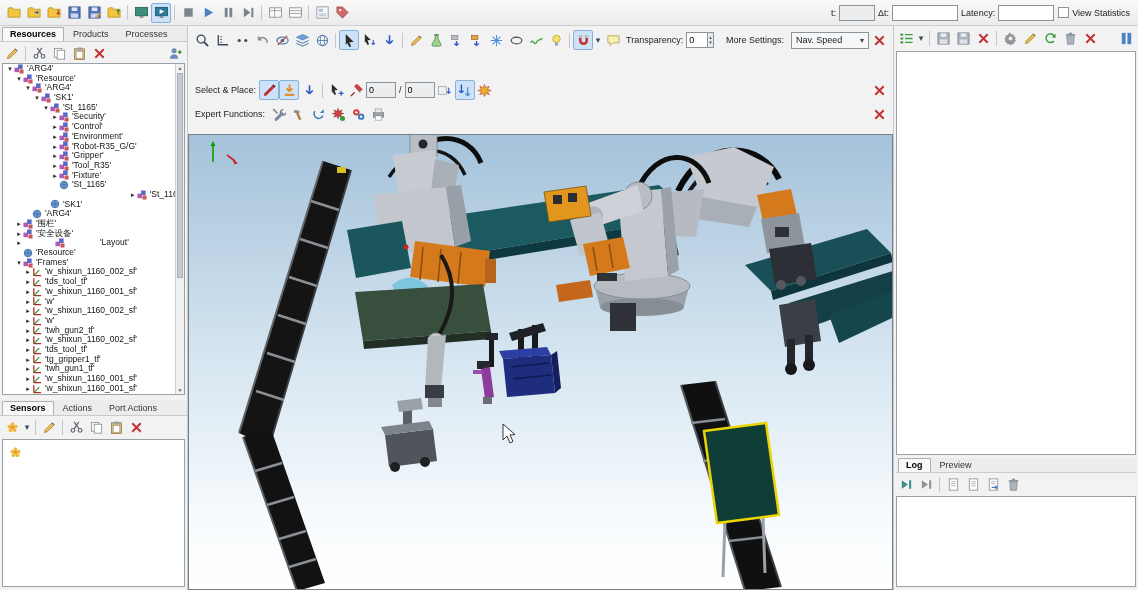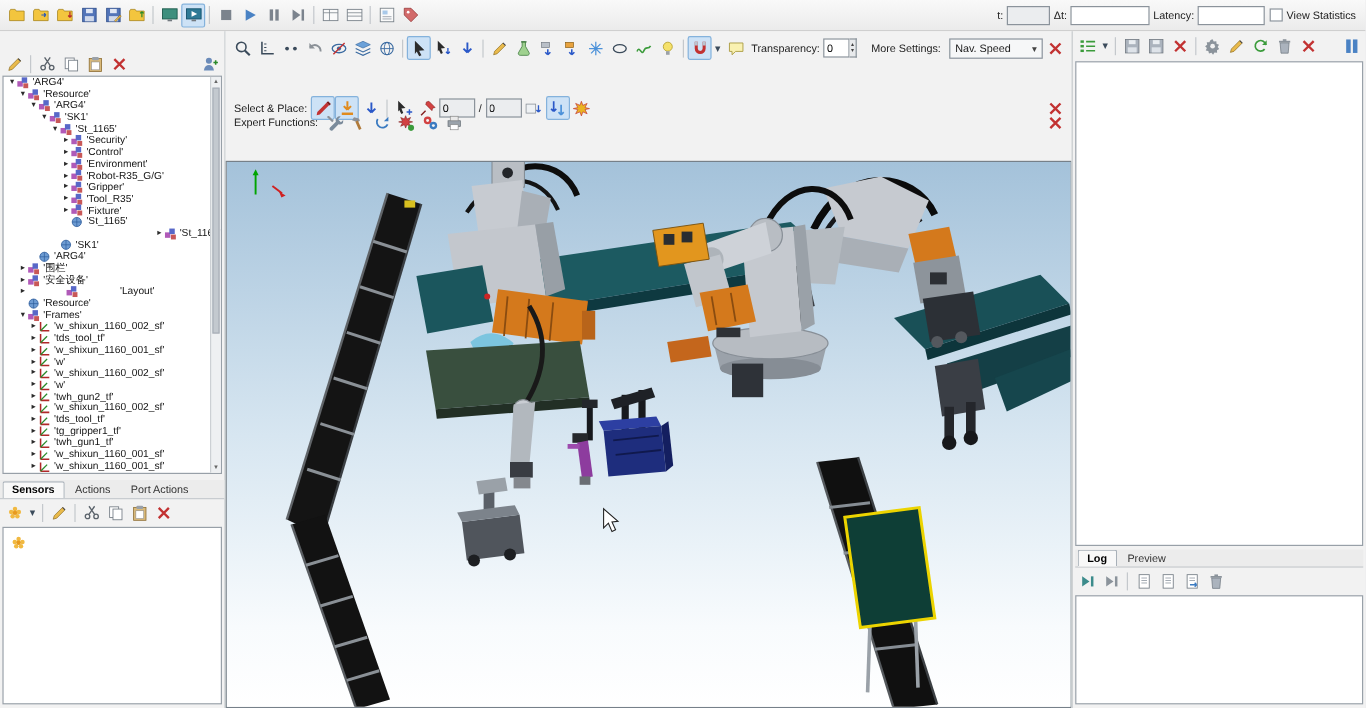--- a/index.html
+++ b/index.html
@@ -51,21 +51,21 @@
 .btabs{position:absolute;top:374px;left:0;right:0}
 .stb{position:absolute;top:391px;left:2px;height:20px;display:flex;align-items:center}
 .sensor-box{position:absolute;top:413px;left:2px;right:2px;bottom:3px;background:#fff;border:1px solid #98a0a8;padding:2px}
 
 
 .center{position:absolute;left:188px;top:26px;width:705px;height:564px;background:#f2f2f2}
 .crow{position:absolute;left:0;right:0;display:flex;align-items:center;padding:0 4px}
 .row1{top:2px;height:24px}
 .row2{top:27px;height:21px}
 .row3{top:52px;height:24px}
-.row4{top:64px;height:24px}
+.row4{top:76px;height:24px}
 .slider{position:relative;width:348px;height:16px;margin:0 6px;flex:none}
 .track{position:absolute;left:0;right:0;top:7px;height:3px;background:#d6dade;border:1px solid #c0c6cb}
 .handle{position:absolute;left:278px;top:1px;width:9px;height:13px;background:#3b7bc1;border:1px solid #2a5a91}
 .viewport{position:absolute;left:0;top:108px;width:705px;height:456px;border:1px solid #768089;overflow:hidden;background:#fff}
 .viewport svg{display:block}
 
 
 .right-panel{position:absolute;left:893px;top:26px;width:245px;height:564px;background:#f2f2f2;border-left:1px solid #c6cacd}
 .rtb{position:absolute;top:1px;left:2px;right:2px;height:22px;display:flex;align-items:center}
 .preview-box{position:absolute;top:25px;left:2px;right:2px;height:404px;background:#fff;border:1px solid #98a0a8}
@@ -190,20 +190,25 @@
     <input class="ti w64" value="" style="">
     <span class="lbl">Latency:</span>
     <input class="ti w56" value="" style="">
     <span class="cbwrap">
       <span class="cbox"></span>
       <span class="cblabel">View Statistics</span>
     </span>
   </div>
 
   <div class="left-panel">
+    <div class="ptabs">
+      <span class="ptab active">Resources</span>
+      <span class="ptab">Products</span>
+      <span class="ptab">Processes</span>
+    </div>
     <div class="ltb iconrow">
         <span class="tbtn">
           <svg width="15" height="15" viewBox="0 0 16 16">
             <path d="M2.5 13.5l.9-3.1L10.8 3l2.2 2.2-7.4 7.4z" fill="#e9ba4b" stroke="#8b6b21" stroke-width=".6"></path>
             <path d="M10.8 3l2.2 2.2" stroke="#46464a" stroke-width="1"></path>
           </svg>
         </span>
         <span class="sep"></span>
         <span class="tbtn">
           <svg width="15" height="15" viewBox="0 0 16 16">

